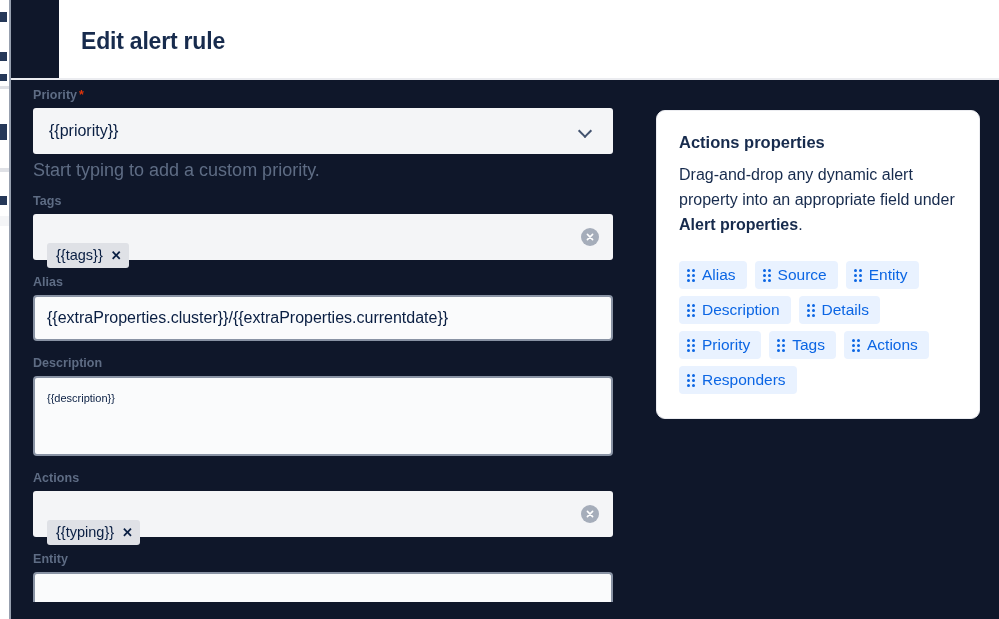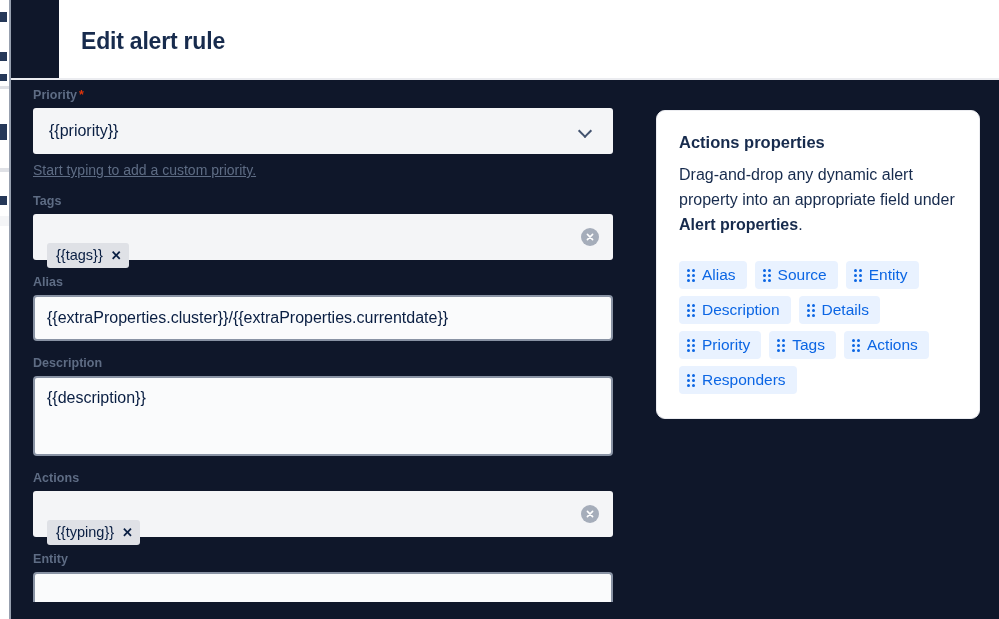--- a/index.html
+++ b/index.html
@@ -100,25 +100,24 @@
     margin: 0 0 5px 0;
     letter-spacing: 0.04px;
   }
   .req-star {
     color: #DE350B;
     font-weight: bold;
     margin-left: 2px;
     font-size: 12.5px;
   }
   .helper-text {
-    font-size: 14px;
+    font-size: 18px;
     color: #5E6C84;
     line-height: 18px;
     margin: 7px 0 0 0;
-    text-decoration: underline;
   }
 
   .field-block { margin-bottom: 14px; }
 
   
   .subtle-control {
     width: 580px;
     box-sizing: border-box;
     background: #F4F5F7;
     border: 2px solid transparent;
@@ -208,21 +207,21 @@
     text-align: right;
   }
   .textarea-input {
     width: 580px;
     box-sizing: border-box;
     height: 80px;
     background: #FAFBFC;
     border: 2px solid #8993A4;
     border-radius: 4px;
     padding: 10px 12px;
-    font-size: 16px;
+    font-size: 11px;
     color: #091E42;
     line-height: 20px;
   }
   .input-cut {
     height: 30px;
     border-bottom: none;
     border-radius: 4px 4px 0 0;
   }
 
   

